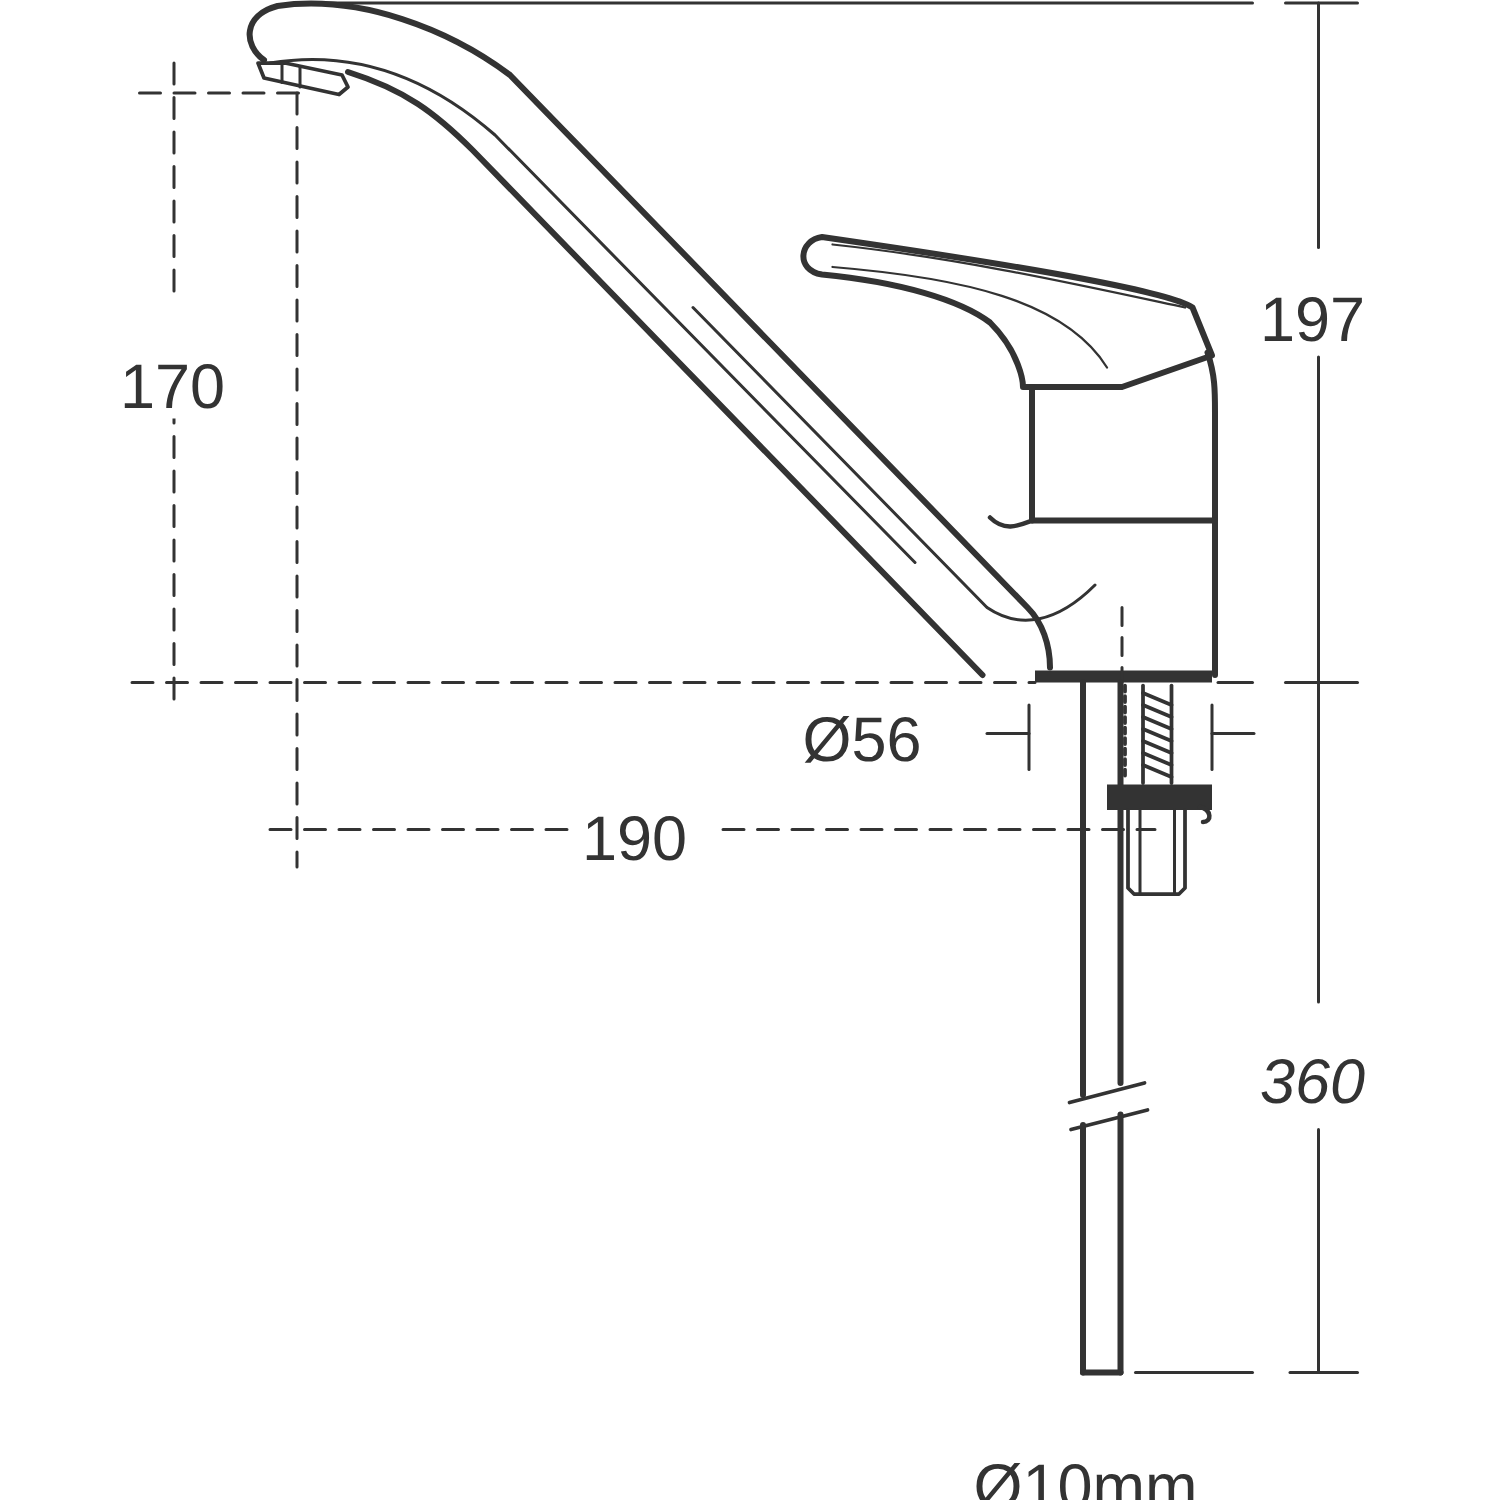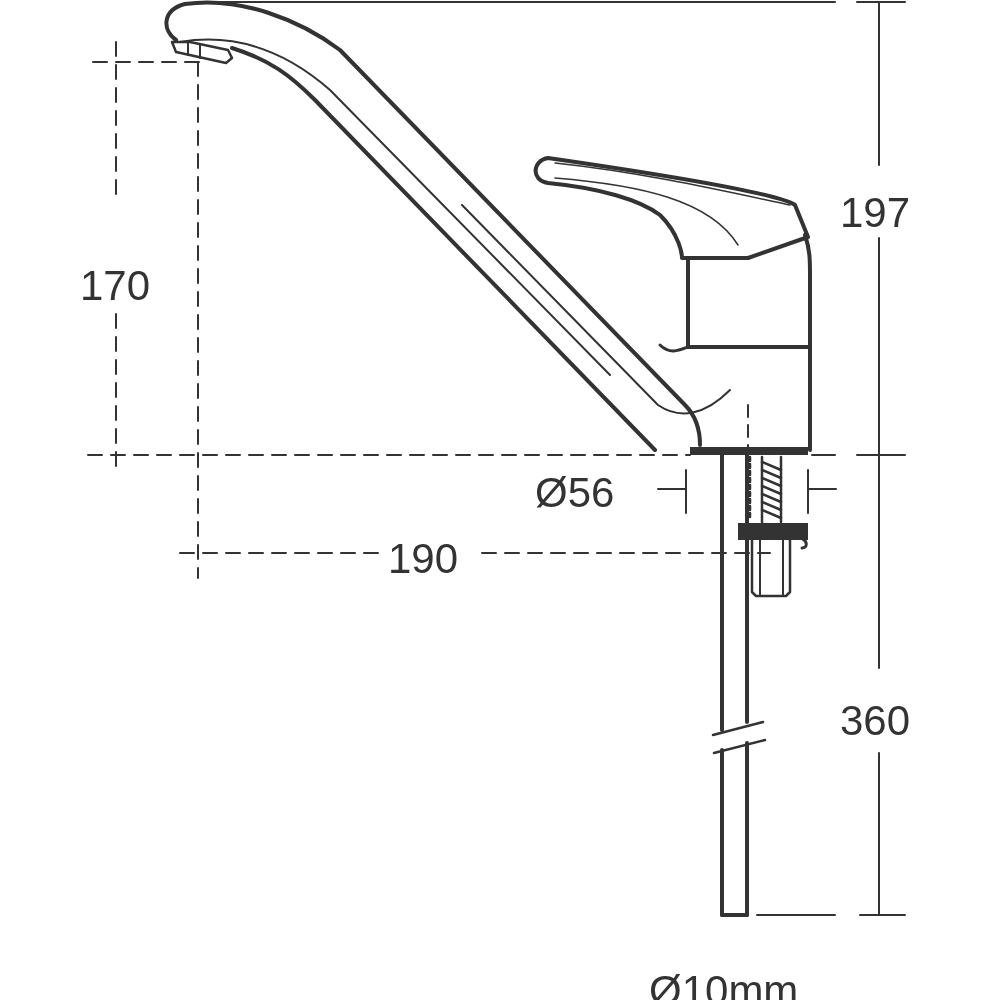--- a/index.html
+++ b/index.html
@@ -102,17 +102,17 @@
     <line x1="879" y1="2" x2="879" y2="165" stroke-width="2"></line>
     <line x1="879" y1="238" x2="879" y2="668" stroke-width="2"></line>
     <line x1="879" y1="753" x2="879" y2="915" stroke-width="2"></line>
 
     <line x1="757" y1="915" x2="835" y2="915" stroke-width="2"></line>
     <line x1="860" y1="915" x2="905" y2="915" stroke-width="2"></line>
   </g>
 </svg>
 
 <div class="dim-label" style="left:838px; top:192px;text-align:right;">197</div>
-<div class="dim-label" style="left:78px; top:237px;margin-top:28px;">170</div>
+<div class="dim-label" style="left:78px; top:237px;">170</div>
 <div class="dim-label" style="left:386px; top:538px;">190</div>
 <div class="dim-label" style="left:533px; top:472px;">Ø56</div>
-<div class="dim-label" style="left:838px; top:700px;">360</div>
+<div class="dim-label" style="left:838px; top:700px;font-style:italic;">360</div>
 <div class="dim-label" style="left:647px; top:950px;margin-top:20px;">Ø10mm</div>
 
 </body></html>

